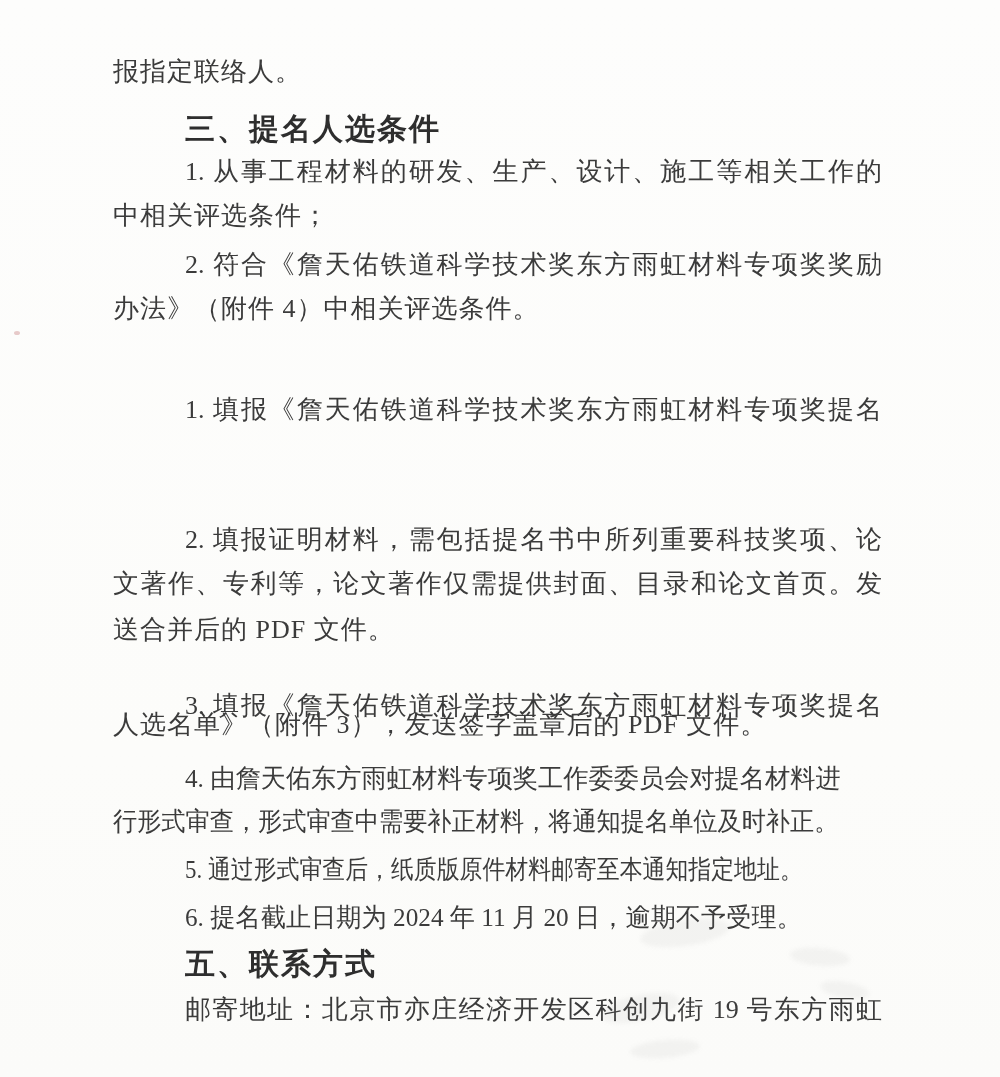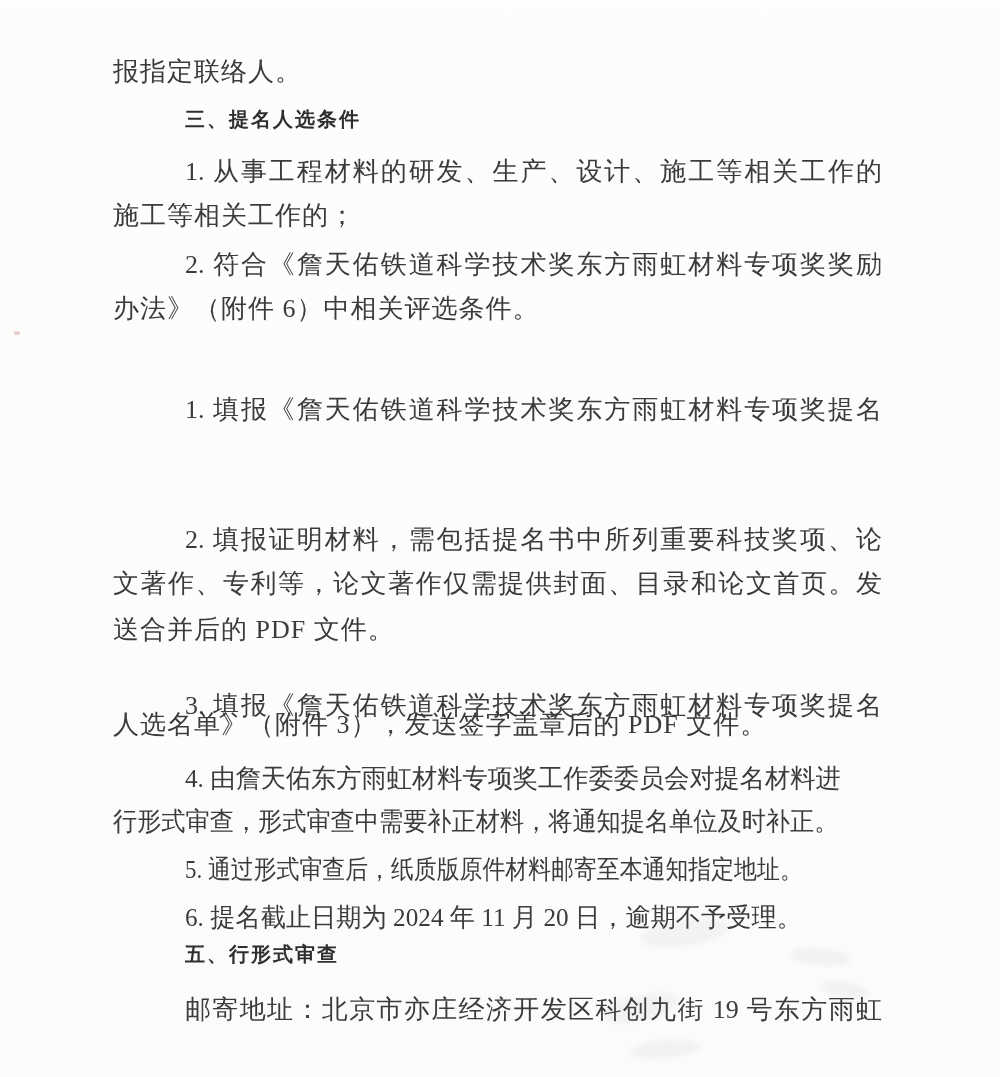--- a/index.html
+++ b/index.html
@@ -33,21 +33,21 @@
     text-align-last: justify;
     letter-spacing: 0;
   }
   
   .squeeze  { transform: scaleX(0.93); transform-origin: left center; letter-spacing: 0; }
   .squeeze2 { transform: scaleX(0.88); transform-origin: left center; letter-spacing: 0; }
   .squeeze3 { transform: scaleX(0.97); transform-origin: left center; letter-spacing: 0; }
   .heading {
     font-family: "Liberation Sans", sans-serif;
     font-weight: 600;
-    font-size: 20px;
+    font-size: 30px;
     color: #2e2e2e;
     letter-spacing: 2px;
   }
   
   .smudge {
     position: absolute;
     background: rgba(130,130,130,0.07);
     border-radius: 50%;
     filter: blur(2px);
   }
@@ -62,43 +62,43 @@
 </head>
 <body>
 
 <div class="page">
 
   <p class="line" style="top:26px">报指定联络人。</p>
 
   <p class="line heading indent" style="top:79px">三、提名人选条件</p>
 
   <p class="line indent fill" style="top:126px">1. 从事工程材料的研发、生产、设计、施工等相关工作的</p>
-  <p class="line" style="top:170px">施工等相关工作的；</p>
+  <p class="line" style="top:170px">中相关评选条件；</p>
 
   <p class="line indent fill" style="top:219px">2. 符合《詹天佑铁道科学技术奖东方雨虹材料专项奖奖励</p>
-  <p class="line" style="top:263px">办法》（附件 6）中相关评选条件。</p>
+  <p class="line" style="top:263px">办法》（附件 4）中相关评选条件。</p>
 
 
   <p class="line indent fill" style="top:364px">1. 填报《詹天佑铁道科学技术奖东方雨虹材料专项奖提名</p>
 
   <p class="line indent fill" style="top:494px">2. 填报证明材料，需包括提名书中所列重要科技奖项、论</p>
   <p class="line" style="top:584px">送合并后的 PDF 文件。</p>
   <p class="line fill" style="top:538px">文著作、专利等，论文著作仅需提供封面、目录和论文首页。发</p>
 
   <p class="line indent fill" style="top:660px">3. 填报《詹天佑铁道科学技术奖东方雨虹材料专项奖提名</p>
   <p class="line" style="top:679px">人选名单》（附件 3），发送签字盖章后的 PDF 文件。</p>
 
   <p class="line indent squeeze3" style="top:733px">4. 由詹天佑东方雨虹材料专项奖工作委委员会对提名材料进</p>
   <p class="line squeeze" style="top:776px">行形式审查，形式审查中需要补正材料，将通知提名单位及时补正。</p>
 
   <p class="line indent squeeze2" style="top:824px">5. 通过形式审查后，纸质版原件材料邮寄至本通知指定地址。</p>
 
   <p class="line indent squeeze3" style="top:872px">6. 提名截止日期为 2024 年 11 月 20 日，逾期不予受理。</p>
 
-  <p class="line heading indent" style="top:914px">五、行形式审查</p>
+  <p class="line heading indent" style="top:914px">五、联系方式</p>
 
   <p class="line indent fill" style="top:964px">邮寄地址：北京市亦庄经济开发区科创九街 19 号东方雨虹</p>
 
   <i class="speck"></i>
   <i class="smudge" style="left:640px; top:920px; width:90px;  height:26px; transform:rotate(-8deg)"></i>
   <i class="smudge" style="left:790px; top:948px; width:60px;  height:18px; transform:rotate(5deg)"></i>
   <i class="smudge" style="left:600px; top:995px; width:80px;  height:26px; transform:rotate(-12deg)"></i>
   <i class="smudge" style="left:820px; top:982px; width:50px;  height:16px; transform:rotate(10deg)"></i>
   <i class="smudge" style="left:630px; top:1040px; width:70px; height:18px; transform:rotate(-5deg)"></i>
 

